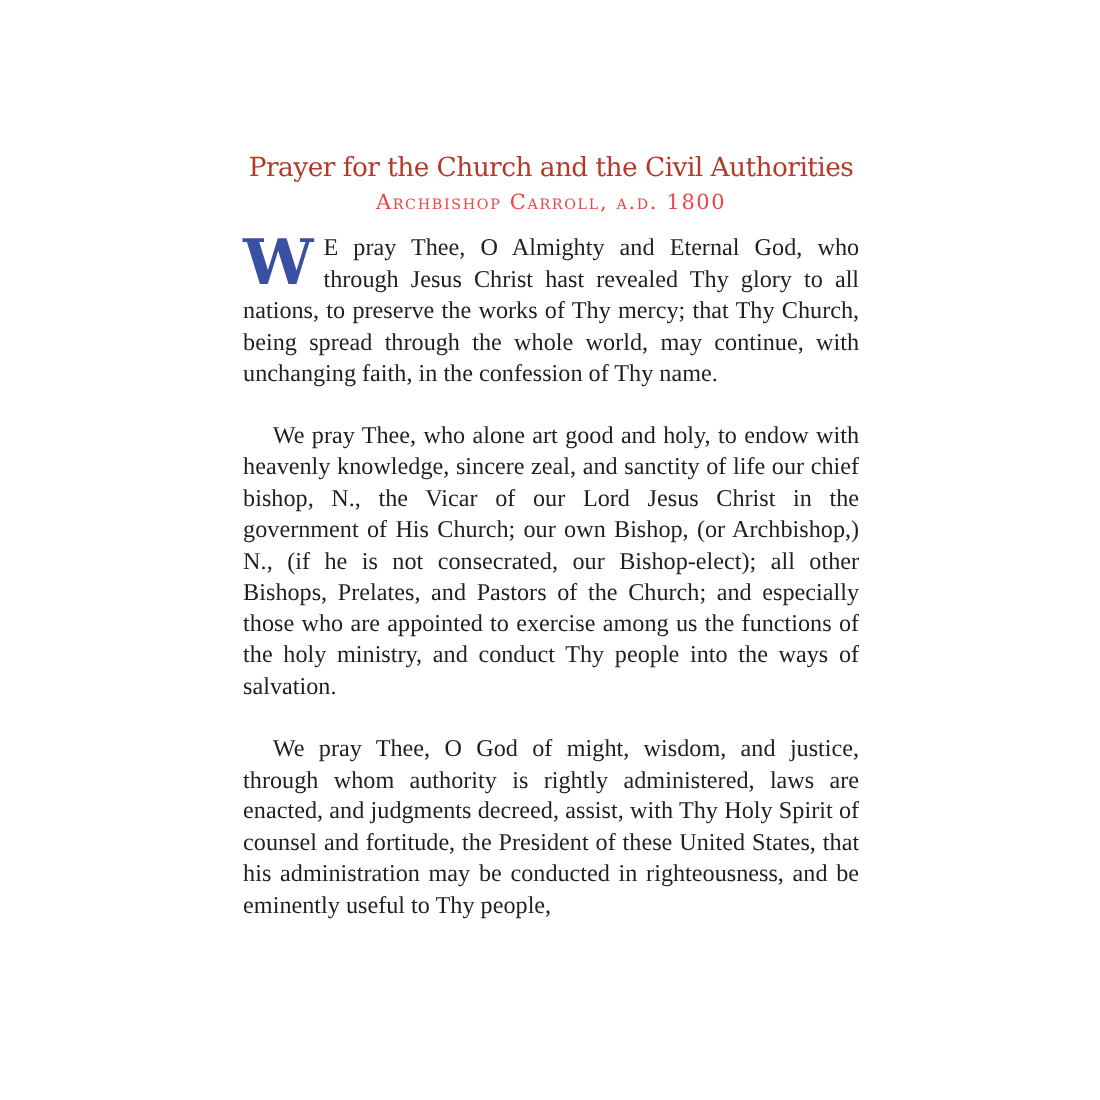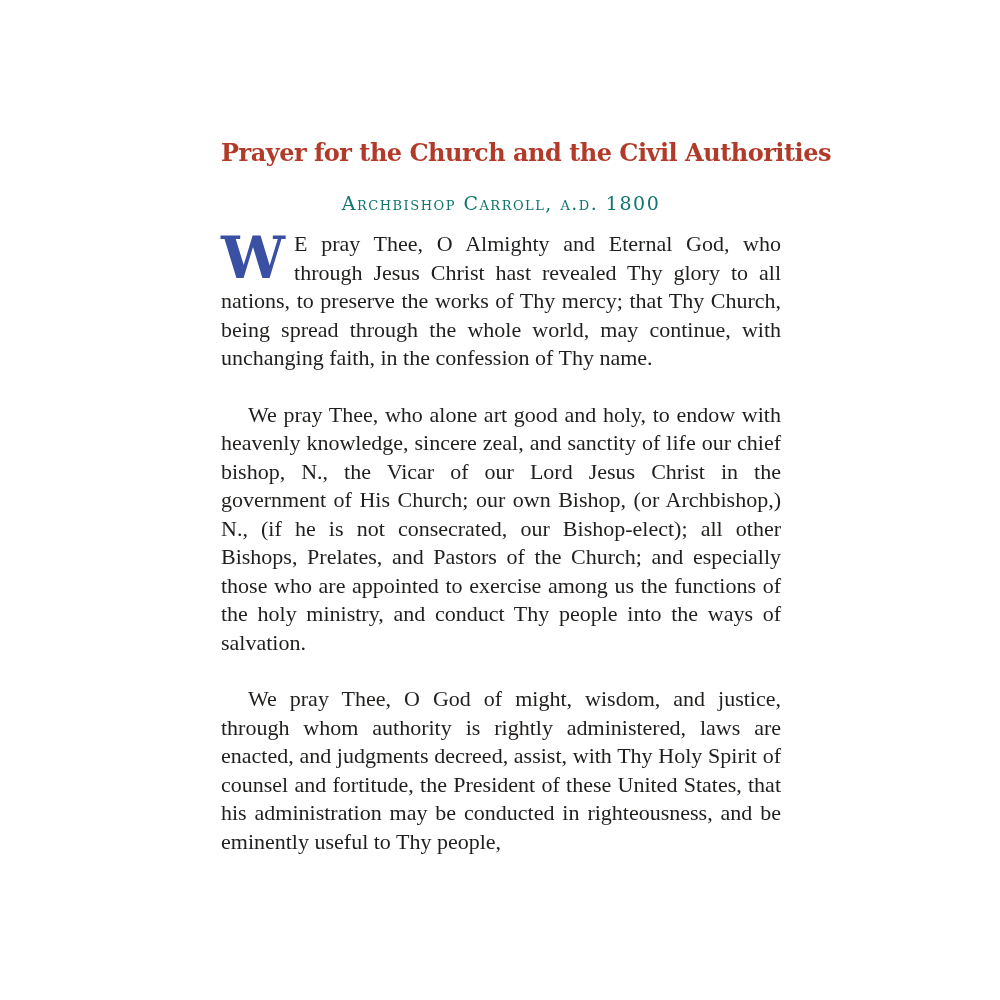--- a/index.html
+++ b/index.html
@@ -19,34 +19,34 @@
     position: absolute;
     left: 221px;
     top: 138px;
     width: 560px;
   }
   .title {
     margin: 0;
     text-align: center;
     white-space: nowrap;
     font-family: "DejaVu Serif", serif;
-    font-weight: bold;
+    font-weight: normal;
     font-size: 24px;
     letter-spacing: -0.5px;
     color: #b23a28;
   }
   .subtitle {
-    margin: 25px 0 0 0;
+    margin: 7px 0 0 0;
     text-align: center;
     font-family: "DejaVu Serif", serif;
     font-weight: normal;
     font-variant: small-caps;
     font-size: 19px;
     letter-spacing: 1.5px;
-    color: #0f766e;
+    color: #ef4444;
   }
   .body-text {
     margin-top: 16px;
     color: #211f1d;
     font-size: 22px;
     line-height: 28.5px;
     text-align: justify;
   }
   .para {
     margin: 0;

